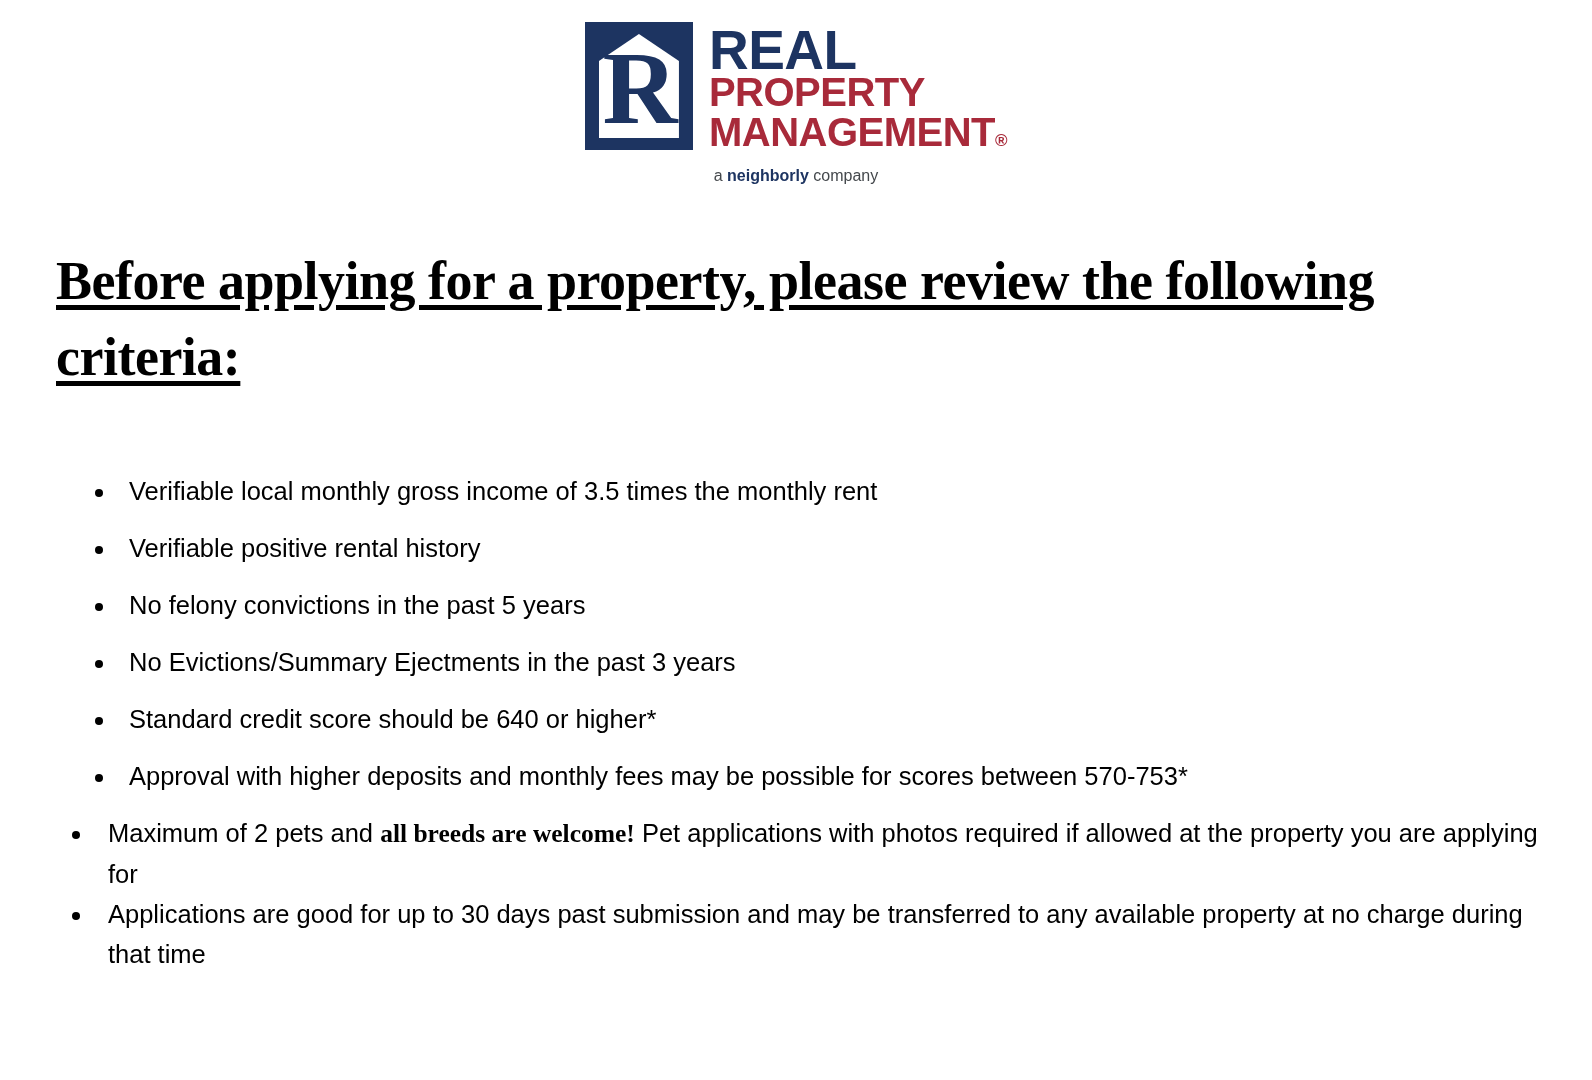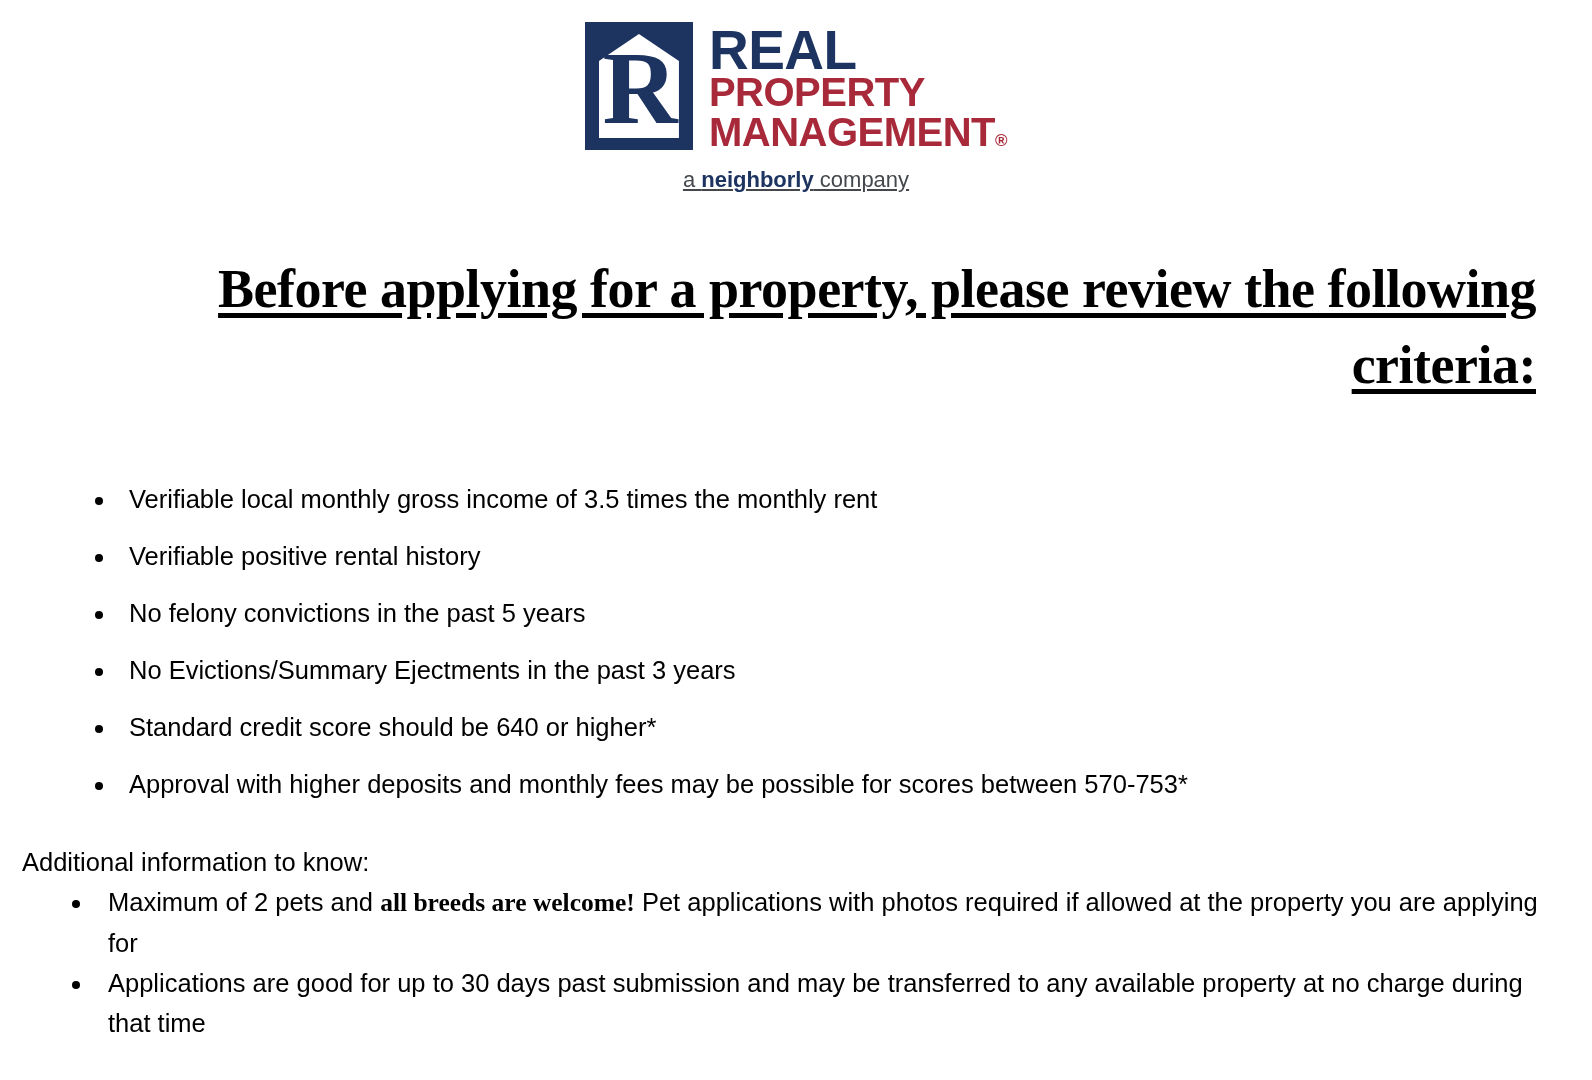--- a/index.html
+++ b/index.html
@@ -93,36 +93,35 @@
     margin-top: 10px;
     font-family: "Liberation Sans", sans-serif;
     font-weight: bold;
     font-size: 31px;
     letter-spacing: 1px;
     color: #8c9196;
     text-align: center;
   }
   .w-neighborly {
     margin-top: 6px;
-    font-size: 22px;
+    font-size: 16px;
     color: #44484c;
-    text-decoration: underline;
   }
   .w-neighborly b {
     color: #1d3461;
   }
 
   
   .doc-title {
     margin: 58px 56px 0 56px;
     font-family: "Liberation Serif", serif;
     font-weight: bold;
     font-size: 54px;
     line-height: 76px;
-    text-align: right;
+    text-align: left;
     text-decoration: underline;
     text-underline-offset: 6px;
     letter-spacing: -0.5px;
   }
 
   
   .body-area {
     margin-top: 76px;
     padding: 0 22px 0 22px;
     font-size: 25.5px;
@@ -190,21 +189,20 @@
     <ul class="criteria">
       <li>Verifiable local monthly gross income of 3.5 times the monthly rent</li>
       <li>Verifiable positive rental history</li>
       <li>No felony convictions in the past 5 years</li>
       <li>No Evictions/Summary Ejectments in the past 3 years</li>
       <li>Standard credit score should be 640 or higher*</li>
       <li>Approval with higher deposits and monthly fees may be possible for scores between 570-753*</li>
     </ul>
 
 
-    <div class="addl-head">Additional information to know:</div>
 
     <ul class="addl">
       <li><span>Maximum of 2 pets and </span><b>all breeds are welcome!</b><span>  Pet applications with photos required if allowed at the property you are applying for</span></li>
       <li><span>Applications are good for up to 30 days past submission and may be transferred to any available property at no charge during that time</span></li>
     </ul>
 
   </div>
 
 </div>
 

